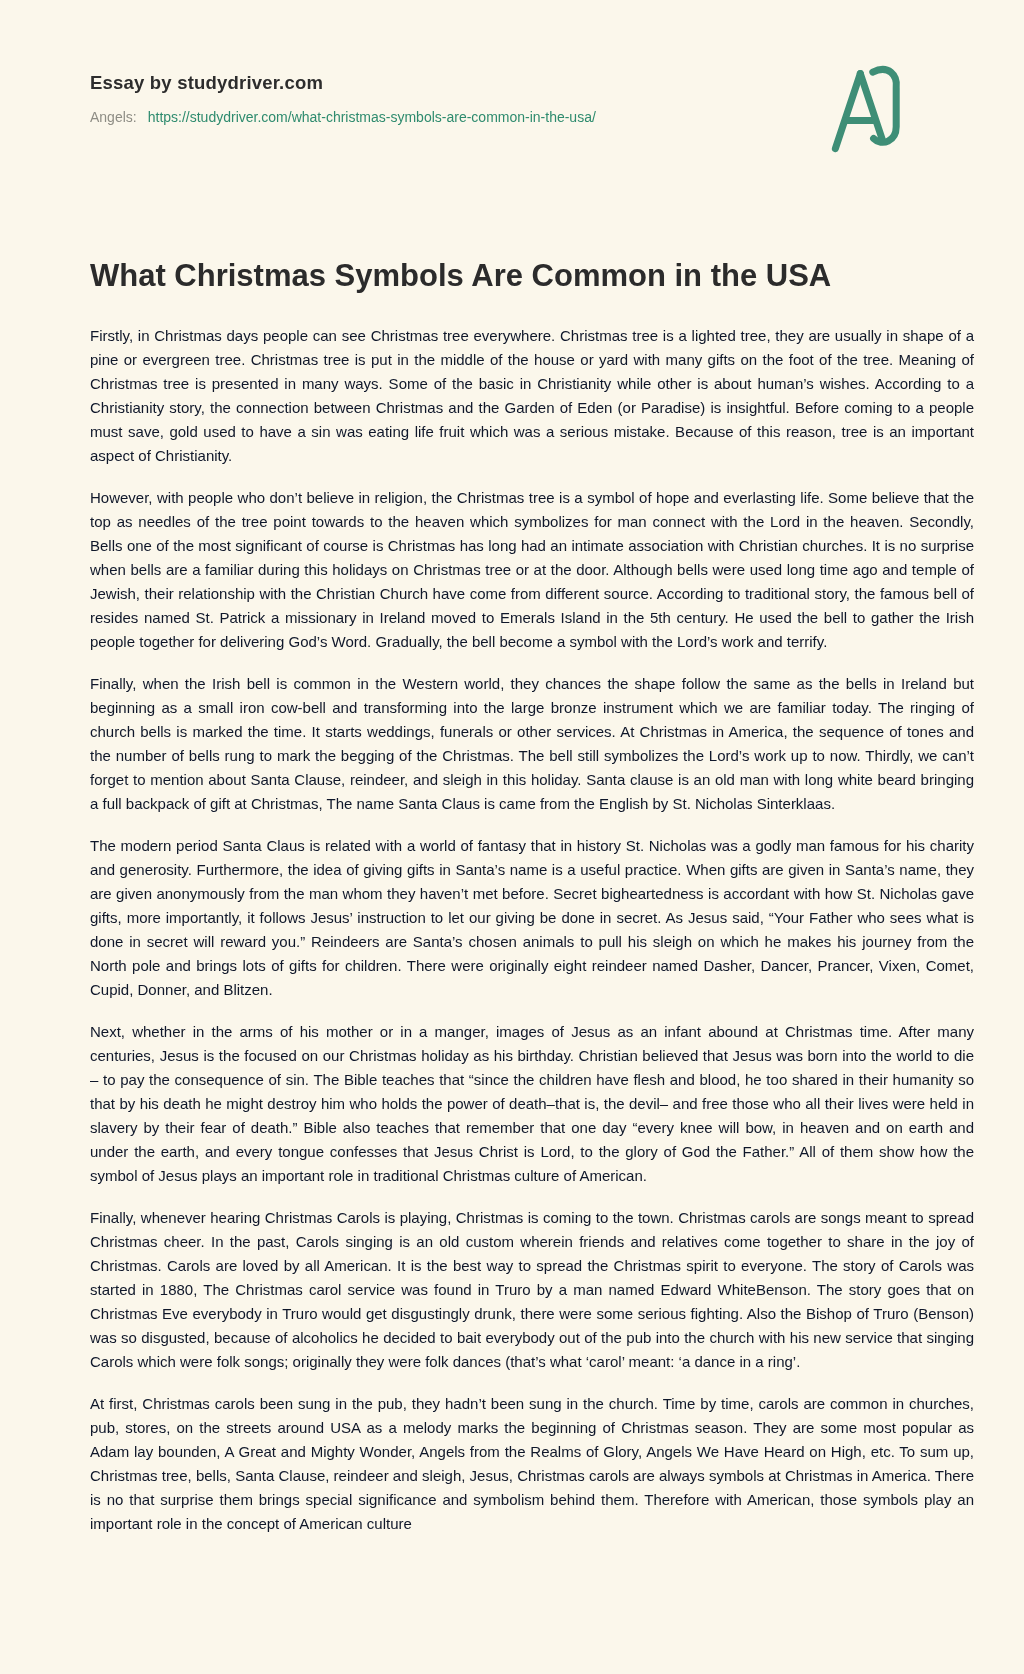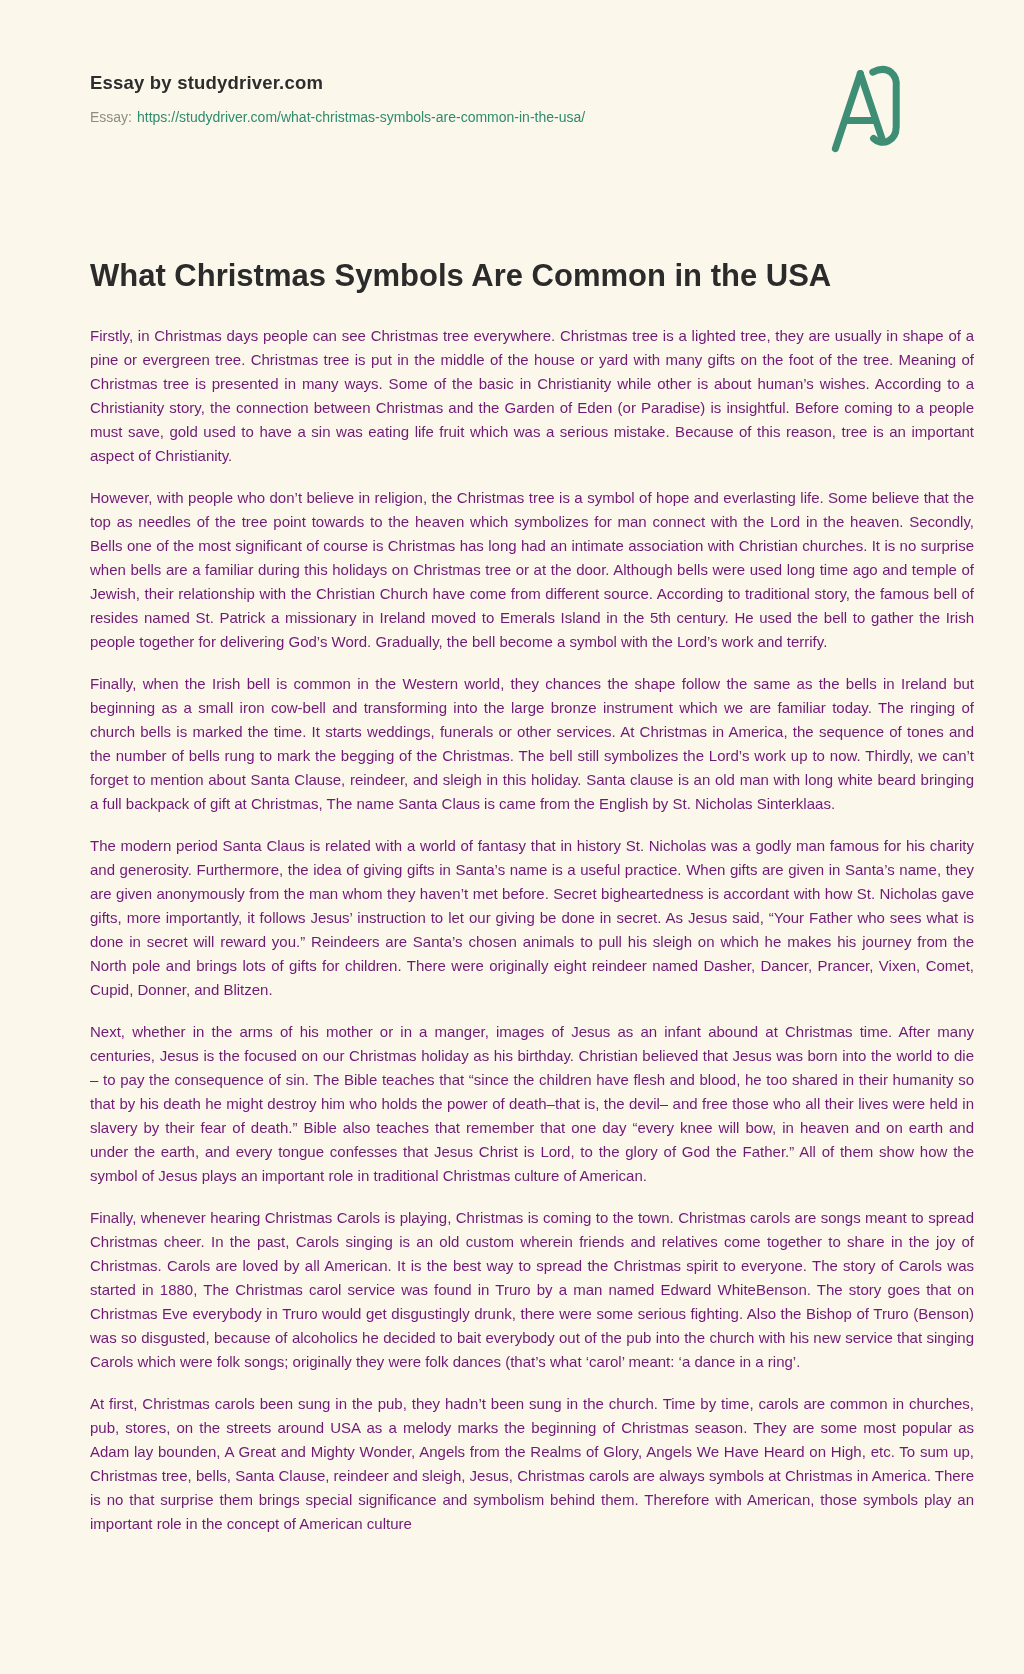--- a/index.html
+++ b/index.html
@@ -30,21 +30,21 @@
     letter-spacing: 0.2px;
   }
   .source {
     margin-top: 15px;
     font-size: 14px;
     color: #8e8d85;
   }
   .source-link {
     color: #2e8b6e;
     text-decoration: none;
-    margin-left: 5px;
+    margin-left: 11px;
   }
   .logo {
     width: 78px;
     height: 100px;
     margin-right: 70px;
     margin-top: 0;
     flex: 0 0 auto;
   }
   .logo svg {
     width: 100%;
@@ -54,37 +54,37 @@
   .title {
     margin: 100px 0 0 0;
     font-size: 31px;
     font-weight: 700;
     color: #2b2b2b;
   }
   .para {
     margin: 18px 0 0 0;
     font-size: 15px;
     line-height: 24px;
-    color: #701a75;
+    color: #0f172a;
     text-align: justify;
   }
   .para.first {
     margin-top: 30px;
   }
 </style>
 </head>
 <body>
 
 <div class="page">
 
   <div class="header-row">
     <div class="header-left">
       <h1 class="byline">Essay by studydriver.com</h1>
       <div class="source">
-        <span>Essay:</span><a class="source-link" href="#">https://studydriver.com/what-christmas-symbols-are-common-in-the-usa/</a>
+        <span>Angels:</span><a class="source-link" href="#">https://studydriver.com/what-christmas-symbols-are-common-in-the-usa/</a>
       </div>
     </div>
 
     <div class="logo">
       <svg viewBox="0 0 100 120" xmlns="http://www.w3.org/2000/svg" aria-hidden="true">
         <g fill="none" stroke="#3E8E76" stroke-width="9" stroke-linecap="round" stroke-linejoin="round">
 
           <path d="M12 112 L44 16"></path>
 
           <path d="M44 16 L72 100"></path>

